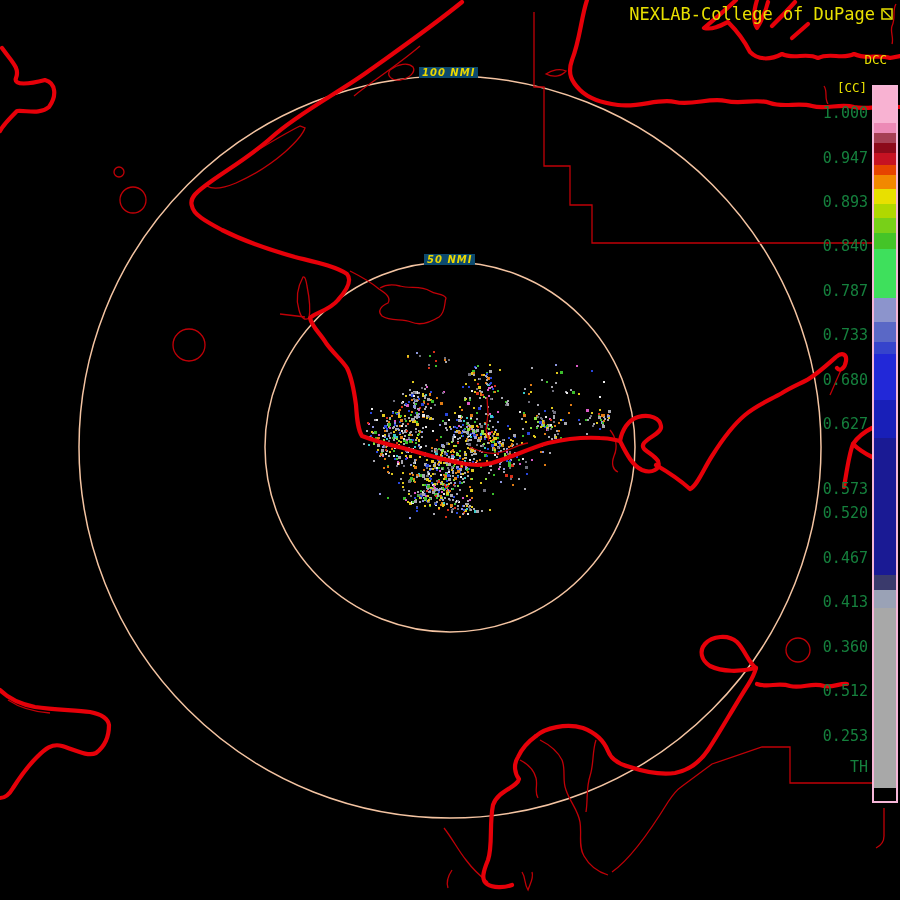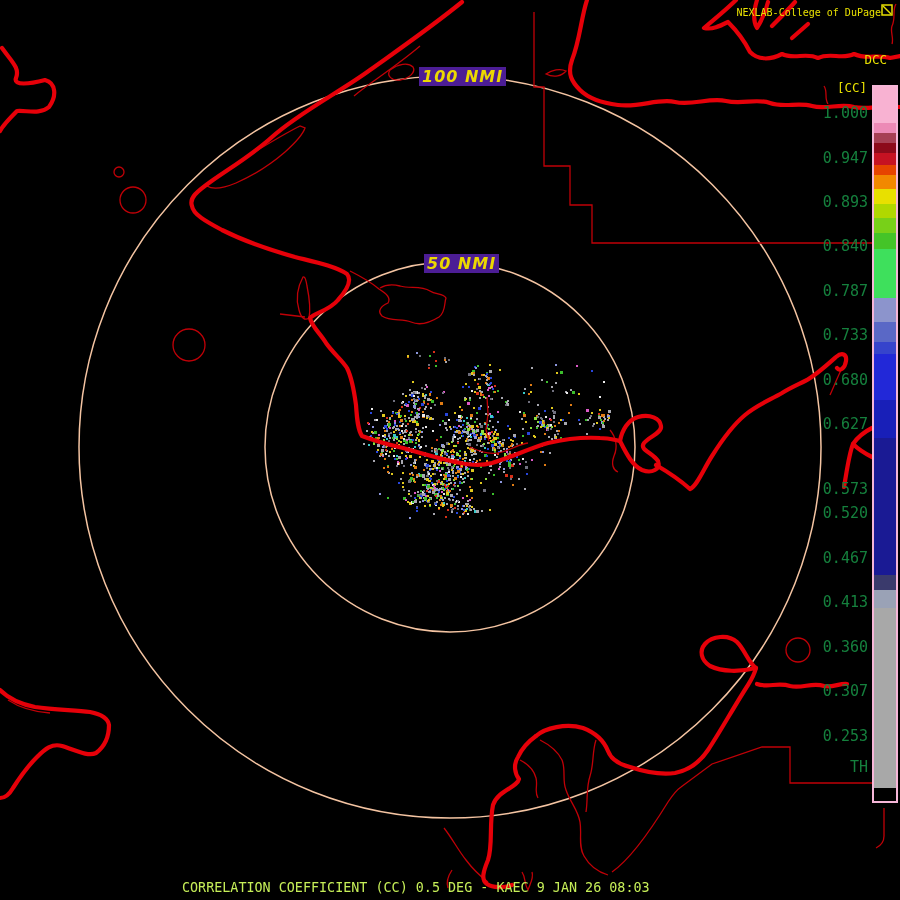--- a/index.html
+++ b/index.html
@@ -1,28 +1,28 @@
 <!DOCTYPE html>
 <html><head>
 <meta charset="utf-8">
 <style>
   html,body{margin:0;padding:0;background:#000;}
   #stage{position:relative;width:900px;height:900px;background:#000;overflow:hidden;
          font-family:"DejaVu Sans Mono","Liberation Mono",monospace;}
   #mapsvg{position:absolute;left:0;top:0;}
   .hdr{position:absolute;color:#e8e000;font-size:12px;letter-spacing:0px;white-space:pre;}
-  #station-line{top:4px;right:7px;display:flex;align-items:flex-end;gap:0;font-size:10px;}
+  #station-line{top:4px;right:7px;display:flex;align-items:flex-end;gap:6px;font-size:17px;}
   #cb-title{top:52px;right:13px;font-size:12.5px;}
   #cb-unit{top:64px;right:33px;font-size:12.5px;margin-top:16px;}
   #colorbar{position:absolute;left:872px;top:85px;width:22px;height:714px;
             border:2px solid #f6b6d8;background:#888;}
   .tick{position:absolute;right:32px;color:#15803d;font-size:15px;white-space:pre;
         font-family:"DejaVu Sans Mono",monospace;}
-  .ringlab{position:absolute;color:#ecd800;background:#4c1d95;font-family:"DejaVu Sans","Liberation Sans",sans-serif;
-           font-style:italic;font-weight:bold;font-size:16px;padding:0 3px;letter-spacing:1px;white-space:pre;}
+  .ringlab{position:absolute;color:#ecd800;background:#0c4a6e;font-family:"DejaVu Sans","Liberation Sans",sans-serif;
+           font-style:italic;font-weight:bold;font-size:10px;padding:0 3px;letter-spacing:1px;white-space:pre;}
   #ring-label-100{left:419px;top:67px;}
   #ring-label-50{left:424px;top:254px;}
   #caption{position:absolute;left:182px;top:880px;color:#c6ee58;font-size:13.4px;white-space:pre;}
 </style>
 </head>
 <body>
 
 <div id="stage">
   <svg id="mapsvg" width="900" height="900">
       <g>
@@ -1353,30 +1353,29 @@
           <rect x="1" y="1" width="10" height="10" fill="none" stroke="#e8e000" stroke-width="1.5"></rect>
           <line x1="2" y1="2" x2="10" y2="10" stroke="#e8e000" stroke-width="1.5"></line>
         </svg></span>
   </div>
   <div class="hdr" id="cb-title">DCC</div>
   <div class="hdr" id="cb-unit">[CC]</div>
 
   <div class="ringlab" id="ring-label-100">100 NMI</div>
   <div class="ringlab" id="ring-label-50">50 NMI</div>
 
-  <div id="caption">CORRELATION COEFFICIENT (CC) 0.5 DEG - KAEC 9 JAN 26 08:03</div>
 <div class="tick" style="top: 104px;">1.000</div>
     <div class="tick" style="top: 149px;">0.947</div>
     <div class="tick" style="top: 193px;">0.893</div>
     <div class="tick" style="top: 237px;">0.840</div>
     <div class="tick" style="top: 282px;">0.787</div>
     <div class="tick" style="top: 326px;">0.733</div>
     <div class="tick" style="top: 371px;">0.680</div>
     <div class="tick" style="top: 415px;">0.627</div>
     <div class="tick" style="top: 460px; margin-top: 20px;">0.573</div>
     <div class="tick" style="top: 504px;">0.520</div>
     <div class="tick" style="top: 549px; margin-left: 16px;">0.467</div>
     <div class="tick" style="top: 593px;">0.413</div>
     <div class="tick" style="top: 638px;">0.360</div>
-    <div class="tick" style="top: 682px;">0.307</div>
+    <div class="tick" style="top: 682px;">0.512</div>
     <div class="tick" style="top: 727px;">0.253</div>
     <div class="tick" style="top: 758px;">TH</div>
   </div>
 
 </body></html>

